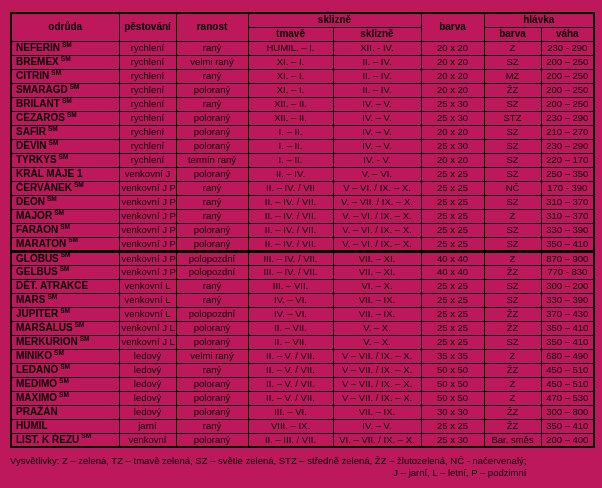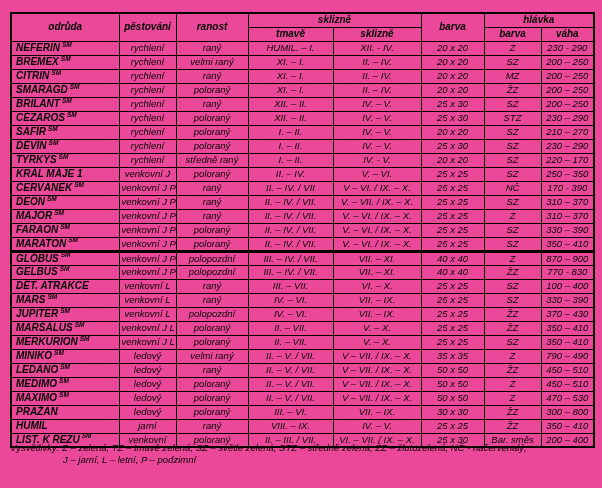--- a/index.html
+++ b/index.html
@@ -5,21 +5,21 @@
   * { box-sizing: border-box; }
   html, body { margin: 0; padding: 0; }
   body {
     width: 602px; height: 488px;
     background: #ffffff;
     font-family: "Liberation Sans", sans-serif;
     color: #000;
     position: relative;
     overflow: hidden;
   }
-  .page { position: absolute; inset: 0; background: #ec4899; font-style: italic; }
+  .page { position: absolute; inset: 0; background: #be185d; }
 
   table.variety-table {
     position: absolute;
     left: 10px; top: 12px;
     width: 583px;
     border-collapse: collapse;
     table-layout: fixed;
     border: 2px solid #000;
   }
   .variety-table th, .variety-table td {
@@ -47,25 +47,25 @@
     font-size: 6.5px;
     font-weight: bold;
     margin-left: 2px;
     vertical-align: super;
     line-height: 0;
   }
   tr.sep td { border-top: 3px solid #000; }
 
   .legend {
     position: absolute;
-    left: 10px; top: 442px;
+    left: 10px; top: 455px;
     font-size: 9.5px;
     line-height: 12px;
   }
-  .legend .line2 { margin-left: 53px; }
+  .legend .line2 { margin-left: 53px; text-align: right; }
 </style>
 </head>
 <body>
 
 <div class="page">
 
   <table class="variety-table">
     <colgroup>
       <col style="width:108px">
       <col style="width:57px">
@@ -169,21 +169,21 @@
           <td>poloraný</td>
           <td>I. – II.</td>
           <td>IV. – V.</td>
           <td>25 x 30</td>
           <td>SZ</td>
           <td>230 – 290</td>
         </tr>
         <tr>
           <td class="name">TYRKYS<sup>SM</sup></td>
           <td>rychlení</td>
-          <td>středně raný</td>
+          <td>termín raný</td>
           <td>I. – II.</td>
           <td>IV. - V.</td>
           <td>20 x 20</td>
           <td>SZ</td>
           <td>220 – 170</td>
         </tr>
         <tr>
           <td class="name">KRÁL MÁJE 1</td>
           <td>venkovní J</td>
           <td>poloraný</td>
@@ -264,21 +264,21 @@
           <td>770 - 830</td>
         </tr>
         <tr>
           <td class="name">DĚT. ATRAKCE</td>
           <td>venkovní L</td>
           <td>raný</td>
           <td>III. – VII.</td>
           <td>VI. – X.</td>
           <td>25 x 25</td>
           <td>SZ</td>
-          <td>100 – 400</td>
+          <td>300 – 200</td>
         </tr>
         <tr>
           <td class="name">MARS<sup>SM</sup></td>
           <td>venkovní L</td>
           <td>raný</td>
           <td>IV. – VI.</td>
           <td>VII. – IX.</td>
           <td>25 x 25</td>
           <td>SZ</td>
           <td>330 – 390</td>
@@ -314,21 +314,21 @@
           <td>350 – 410</td>
         </tr>
         <tr>
           <td class="name">MINIKO<sup>SM</sup></td>
           <td>ledový</td>
           <td>velmi raný</td>
           <td>II. – V. / VII.</td>
           <td>V – VII. / IX. – X.</td>
           <td>35 x 35</td>
           <td>Z</td>
-          <td>790 – 490</td>
+          <td>680 – 490</td>
         </tr>
         <tr>
           <td class="name">LEDANO<sup>SM</sup></td>
           <td>ledový</td>
           <td>raný</td>
           <td>II. – V. / VII.</td>
           <td>V – VII. / IX. – X.</td>
           <td>50 x 50</td>
           <td>ŽZ</td>
           <td>450 – 510</td>

